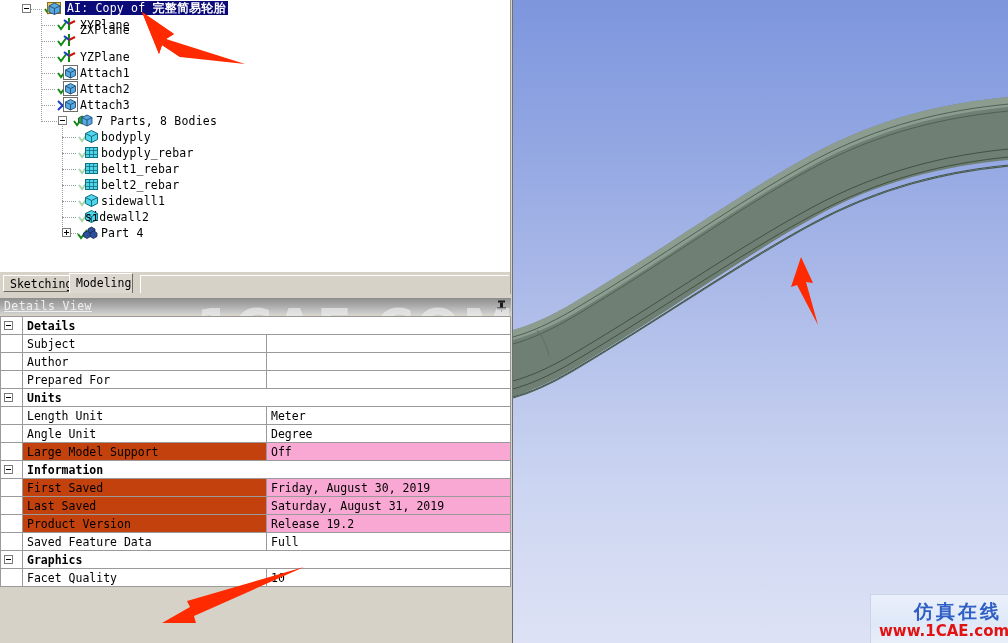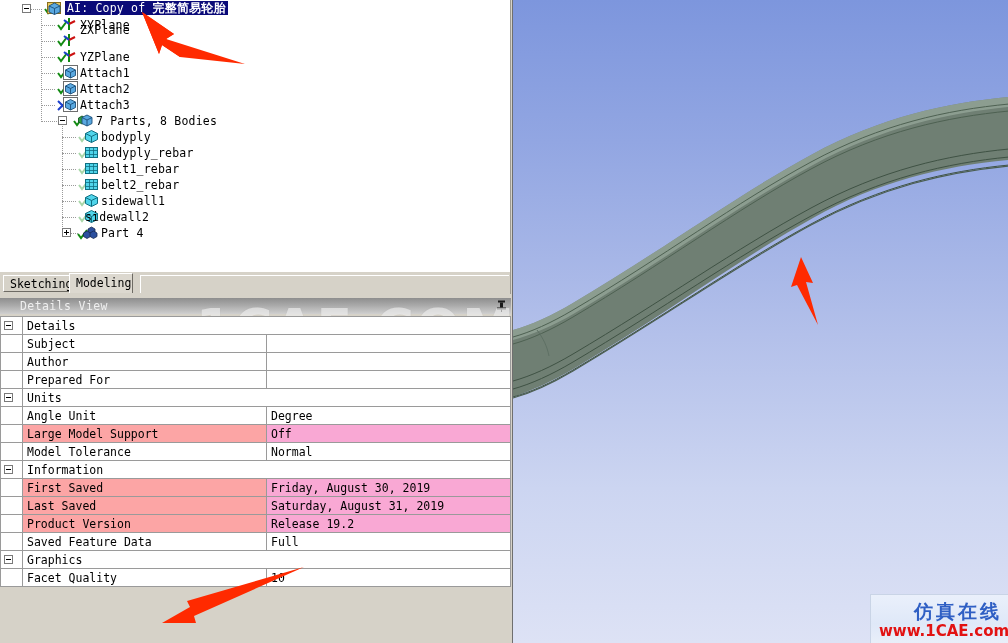--- a/index.html
+++ b/index.html
@@ -50,41 +50,41 @@
        background:#d6d2c8;border:1px solid #ffffff;border-right-color:#6e6b64;border-bottom-color:#6e6b64;
        box-sizing:border-box;}
   .tab.active{top:2px;height:20px;line-height:19px;background:#dcd8cf;border-bottom:none;}
   .tabrest{position:absolute;left:140px;top:4px;right:1px;height:17px;
            background:#d6d2c8;border-top:1px solid #ffffff;border-left:1px solid #ffffff;}
 
   
   #dvtitle{position:absolute;left:0;top:298px;width:511px;height:16px;
            background:linear-gradient(to bottom,#8e8e8e 0%,#a9a9a9 45%,#cfcfcf 100%);
            color:#efefef;font-size:11.5px;line-height:16px;}
-  #dvtitle .t{position:absolute;left:20px;top:0;letter-spacing:.4px;}
+  #dvtitle .t{position:absolute;left:4px;top:0;letter-spacing:.4px;text-decoration:underline;}
   #pin{position:absolute;right:4px;top:2px;width:11px;height:12px;}
 
   
   #wm-big{position:absolute;left:196px;top:296px;width:320px;height:64px;
           font-family:"DejaVu Sans","Liberation Sans",sans-serif;font-weight:bold;font-size:52px;
           color:rgba(255,255,255,.55);letter-spacing:2px;line-height:64px;pointer-events:none;
           text-shadow:0 0 1px rgba(150,150,150,.25);}
 
   
   #dv{position:absolute;left:0;top:316px;width:511px;}
   table.det{border-collapse:collapse;width:511px;table-layout:fixed;background:#fff;}
   table.det td{border:1px solid #9a9a9a;height:17px;padding:0 0 0 4px;
                font-family:"DejaVu Sans Mono","Liberation Mono",monospace;font-size:11.5px;
                color:#000;white-space:nowrap;overflow:hidden;vertical-align:middle;}
-  td.grp{font-weight:normal;background:#ffffff;border-left:none;}
+  td.grp{font-weight:bold;background:#ffffff;border-left:none;}
   td.gmark{width:17px;border:none;background:#ffffff;padding:0;position:relative;}
   td.key{width:132px;}
   td.val{}
   tr.dim td.val{background:#f9a8d4;}
-  tr.dim td.key{background:#fca5a5;}
+  tr.dim td.key{background:#c2410c;}
   .gbox{position:absolute;left:3px;top:4px;width:9px;height:9px;border:1px solid #7a7a7a;background:#fff;box-sizing:border-box;}
   .gbox:before{content:"";position:absolute;left:1px;top:3px;width:5px;height:1px;background:#000;}
 
   
   #viewport{position:absolute;left:512px;top:0;width:496px;height:643px;
             background:linear-gradient(to bottom,#7d96dd 0%,#92a6e2 22%,#b3c0ea 52%,#ccd5f1 76%,#dde2f5 100%);
             overflow:hidden;border-left:1px solid #6f6f6f;}
   #viewport svg{position:absolute;left:0;top:0;}
 
   
@@ -402,32 +402,32 @@
               <td class="val"></td>
             </tr>
             <tr>
               <td class="gmark">
                 <span class="gbox"></span>
               </td>
               <td class="grp" colspan="2">Units</td>
             </tr>
             <tr>
               <td class="gmark"></td>
+              <td class="key">Length Unit</td>
+              <td class="val">Meter</td>
+            </tr>
+            <tr>
+              <td class="gmark"></td>
               <td class="key">Angle Unit</td>
               <td class="val">Degree</td>
             </tr>
             <tr class="dim">
               <td class="gmark"></td>
               <td class="key">Large Model Support</td>
               <td class="val">Off</td>
-            </tr>
-            <tr>
-              <td class="gmark"></td>
-              <td class="key">Model Tolerance</td>
-              <td class="val">Normal</td>
             </tr>
             <tr>
               <td class="gmark">
                 <span class="gbox"></span>
               </td>
               <td class="grp" colspan="2">Information</td>
             </tr>
             <tr class="dim">
               <td class="gmark"></td>
               <td class="key">First Saved</td>

